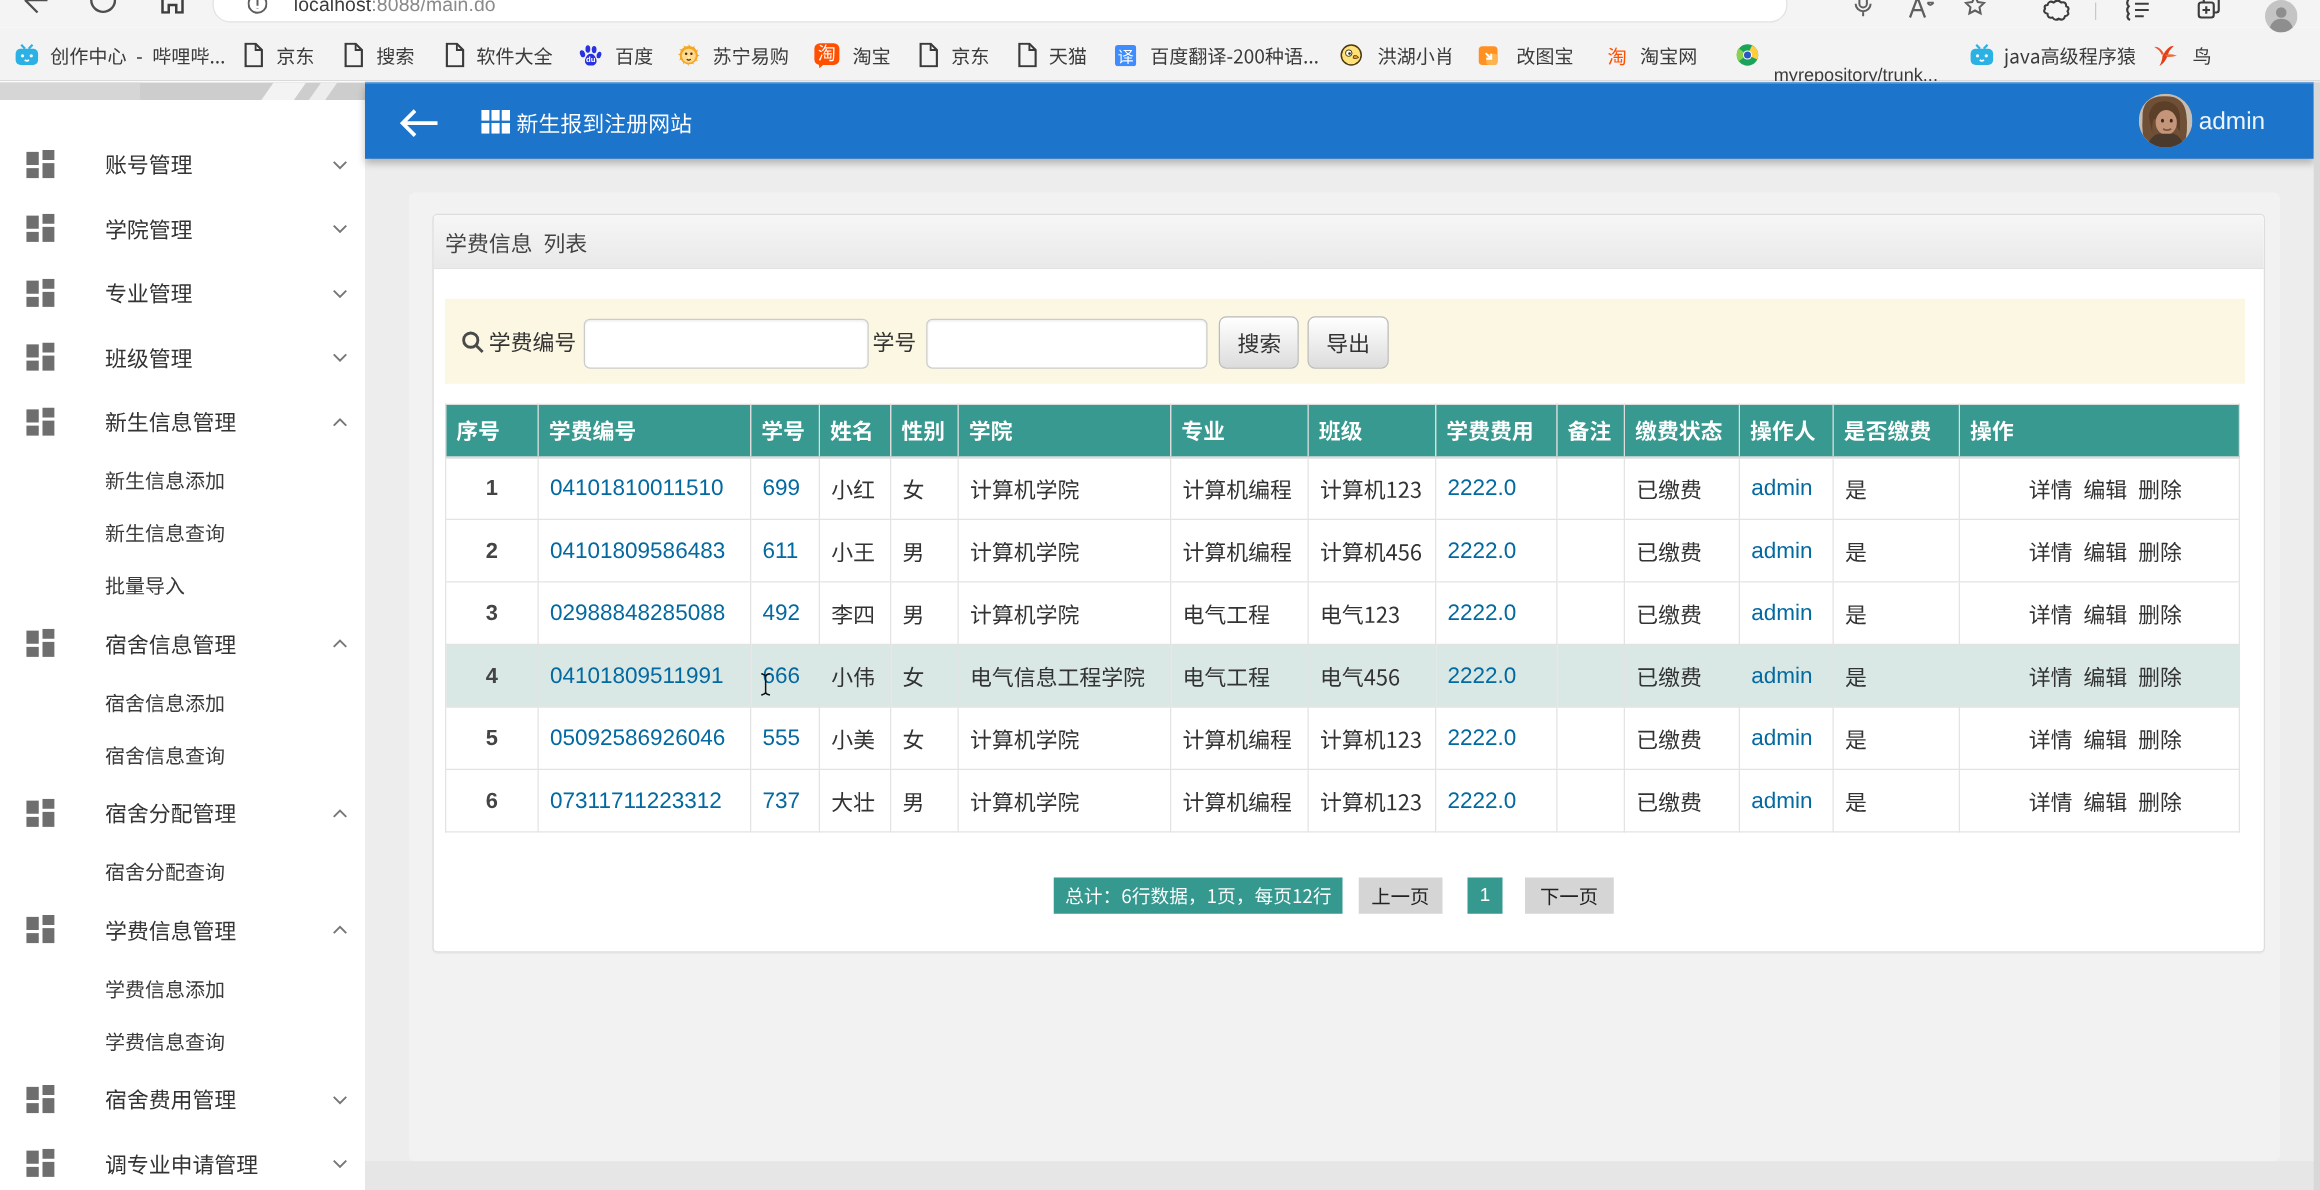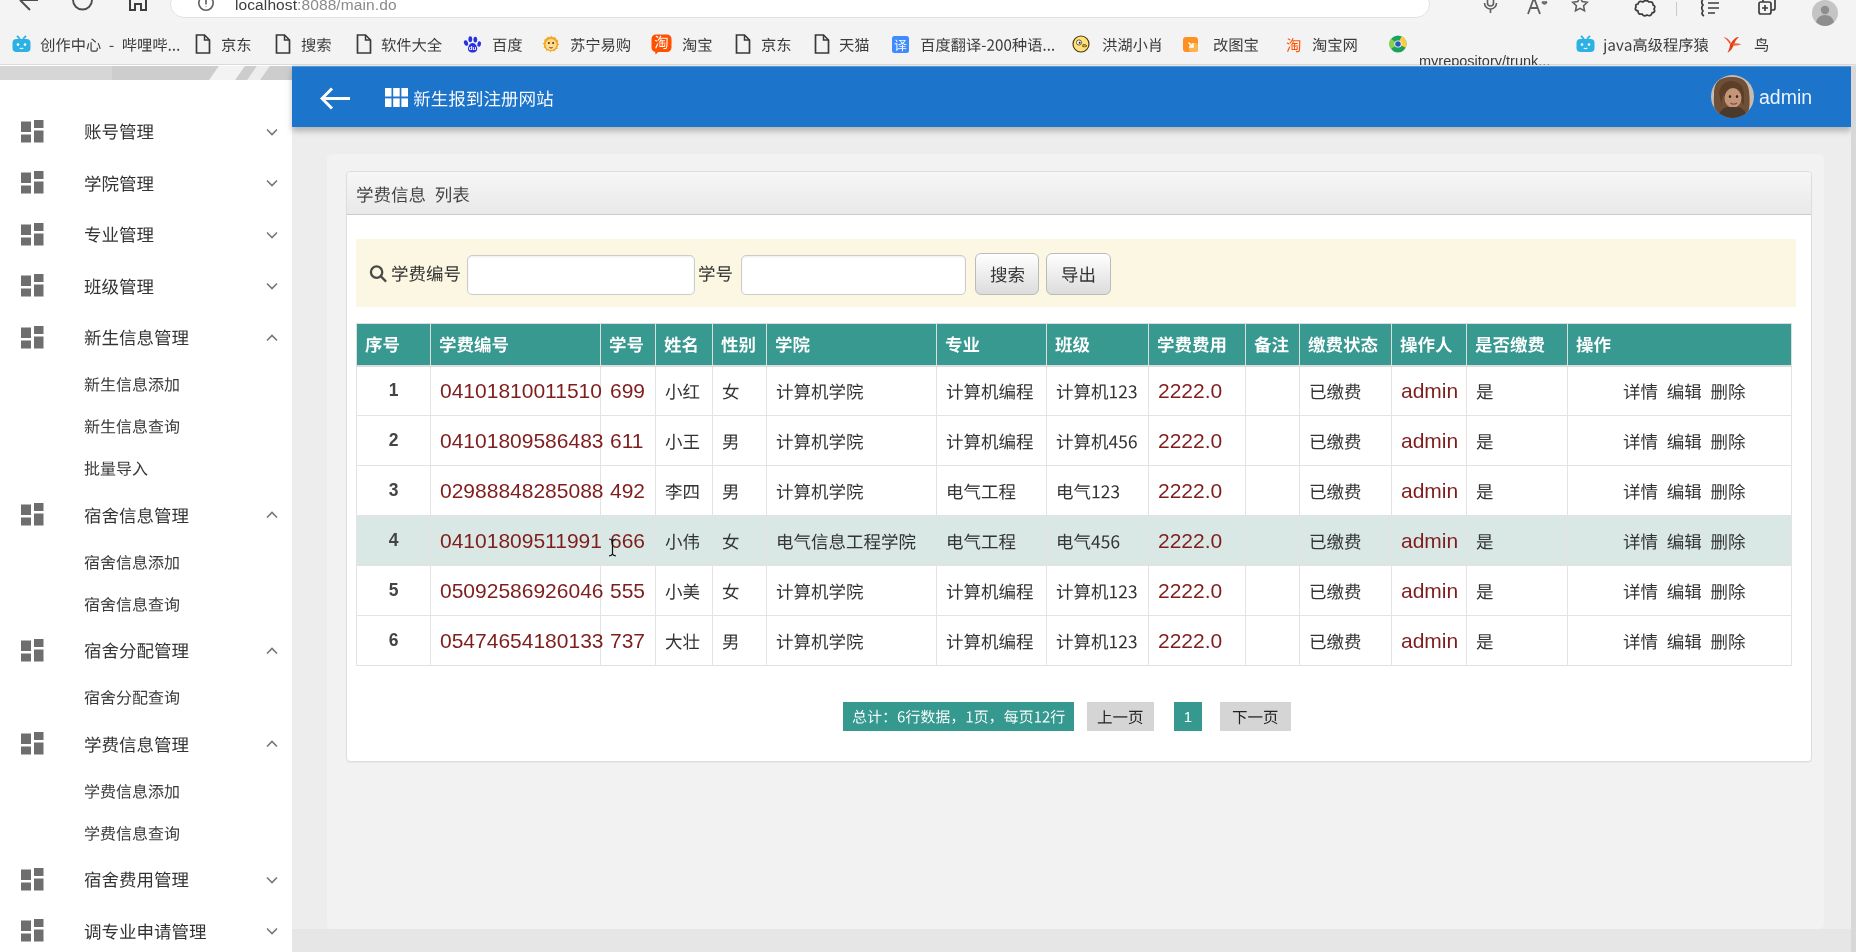--- a/index.html
+++ b/index.html
@@ -1,20 +1,20 @@
 <!DOCTYPE html>
 <html><head><meta charset="utf-8"><style>
 *{margin:0;padding:0;box-sizing:border-box}
 body{width:1856px;height:952px;overflow:hidden;position:relative;font-family:"Liberation Sans",sans-serif;background:#fff}
 .abs{position:absolute}
 #tbl{border-collapse:collapse;table-layout:fixed;width:1435px;background:#fff}
 #tbl th{background:#37998f;height:42px;text-align:left;padding-left:8px;border:1px solid #ddd;border-bottom:2px solid #ddd}
 #tbl td{height:50px;border:1px solid #e3e3e3;padding-left:9px;vertical-align:middle}
 #tbl td.c{text-align:center;padding-left:0;font-weight:bold;color:#444;font-size:17.5px}
-#tbl .lat{font-size:21px;color:#7f1d1d}
+#tbl .lat{font-size:18px;color:#0369a1}
 #tbl tr.hl td{background:#d9e8e5}
 .gbtn{position:absolute;height:29px;background:#d5d5d5;display:flex;align-items:center;justify-content:center}
 </style></head><body>
 <div class="abs" style="left:0;top:0;width:1856px;height:22px;background:#f4f4f5"></div>
 <div class="abs" style="left:0;top:22px;width:1856px;height:43px;background:#f3f3f4;border-bottom:1px solid #dadada"></div>
 <svg class="abs" style="left:19px;top:0" width="20" height="12" viewBox="0 0 20 12" fill="none" stroke="#4e4e4e" stroke-width="1.9">
     <path d="M1 0 H19 M1 0 L11 10"></path>
   </svg>
 <svg class="abs" style="left:72px;top:0" width="21" height="13" viewBox="0 0 21 13" fill="none" stroke="#4e4e4e" stroke-width="1.9">
     <path d="M20 0 A 9.5 9.5 0 1 1 1 0"></path>
@@ -1022,21 +1022,21 @@
               <use href="#r8BE6" x="0"></use>
               <use href="#r60C5" x="1000"></use>
               <use href="#r7F16" x="2500"></use>
               <use href="#r8F91" x="3500"></use>
               <use href="#r5220" x="5000"></use>
               <use href="#r9664" x="6000"></use>
             </svg></td>
         </tr>
         <tr>
           <td class="c">6</td>
-          <td><span class="lat">05474654180133</span></td>
+          <td><span class="lat">07311711223312</span></td>
           <td><span class="lat">737</span></td>
           <td><svg style="vertical-align:middle;" width="35.0" height="25.9" viewBox="0 -1160 2000 1480" fill="#333">
               <use href="#r5927" x="0"></use>
               <use href="#r58EE" x="1000"></use>
             </svg></td>
           <td><svg style="vertical-align:middle;" width="17.5" height="25.9" viewBox="0 -1160 1000 1480" fill="#333">
               <use href="#r7537" x="0"></use>
             </svg></td>
           <td><svg style="vertical-align:middle;" width="87.5" height="25.9" viewBox="0 -1160 5000 1480" fill="#333">
               <use href="#r8BA1" x="0"></use>

